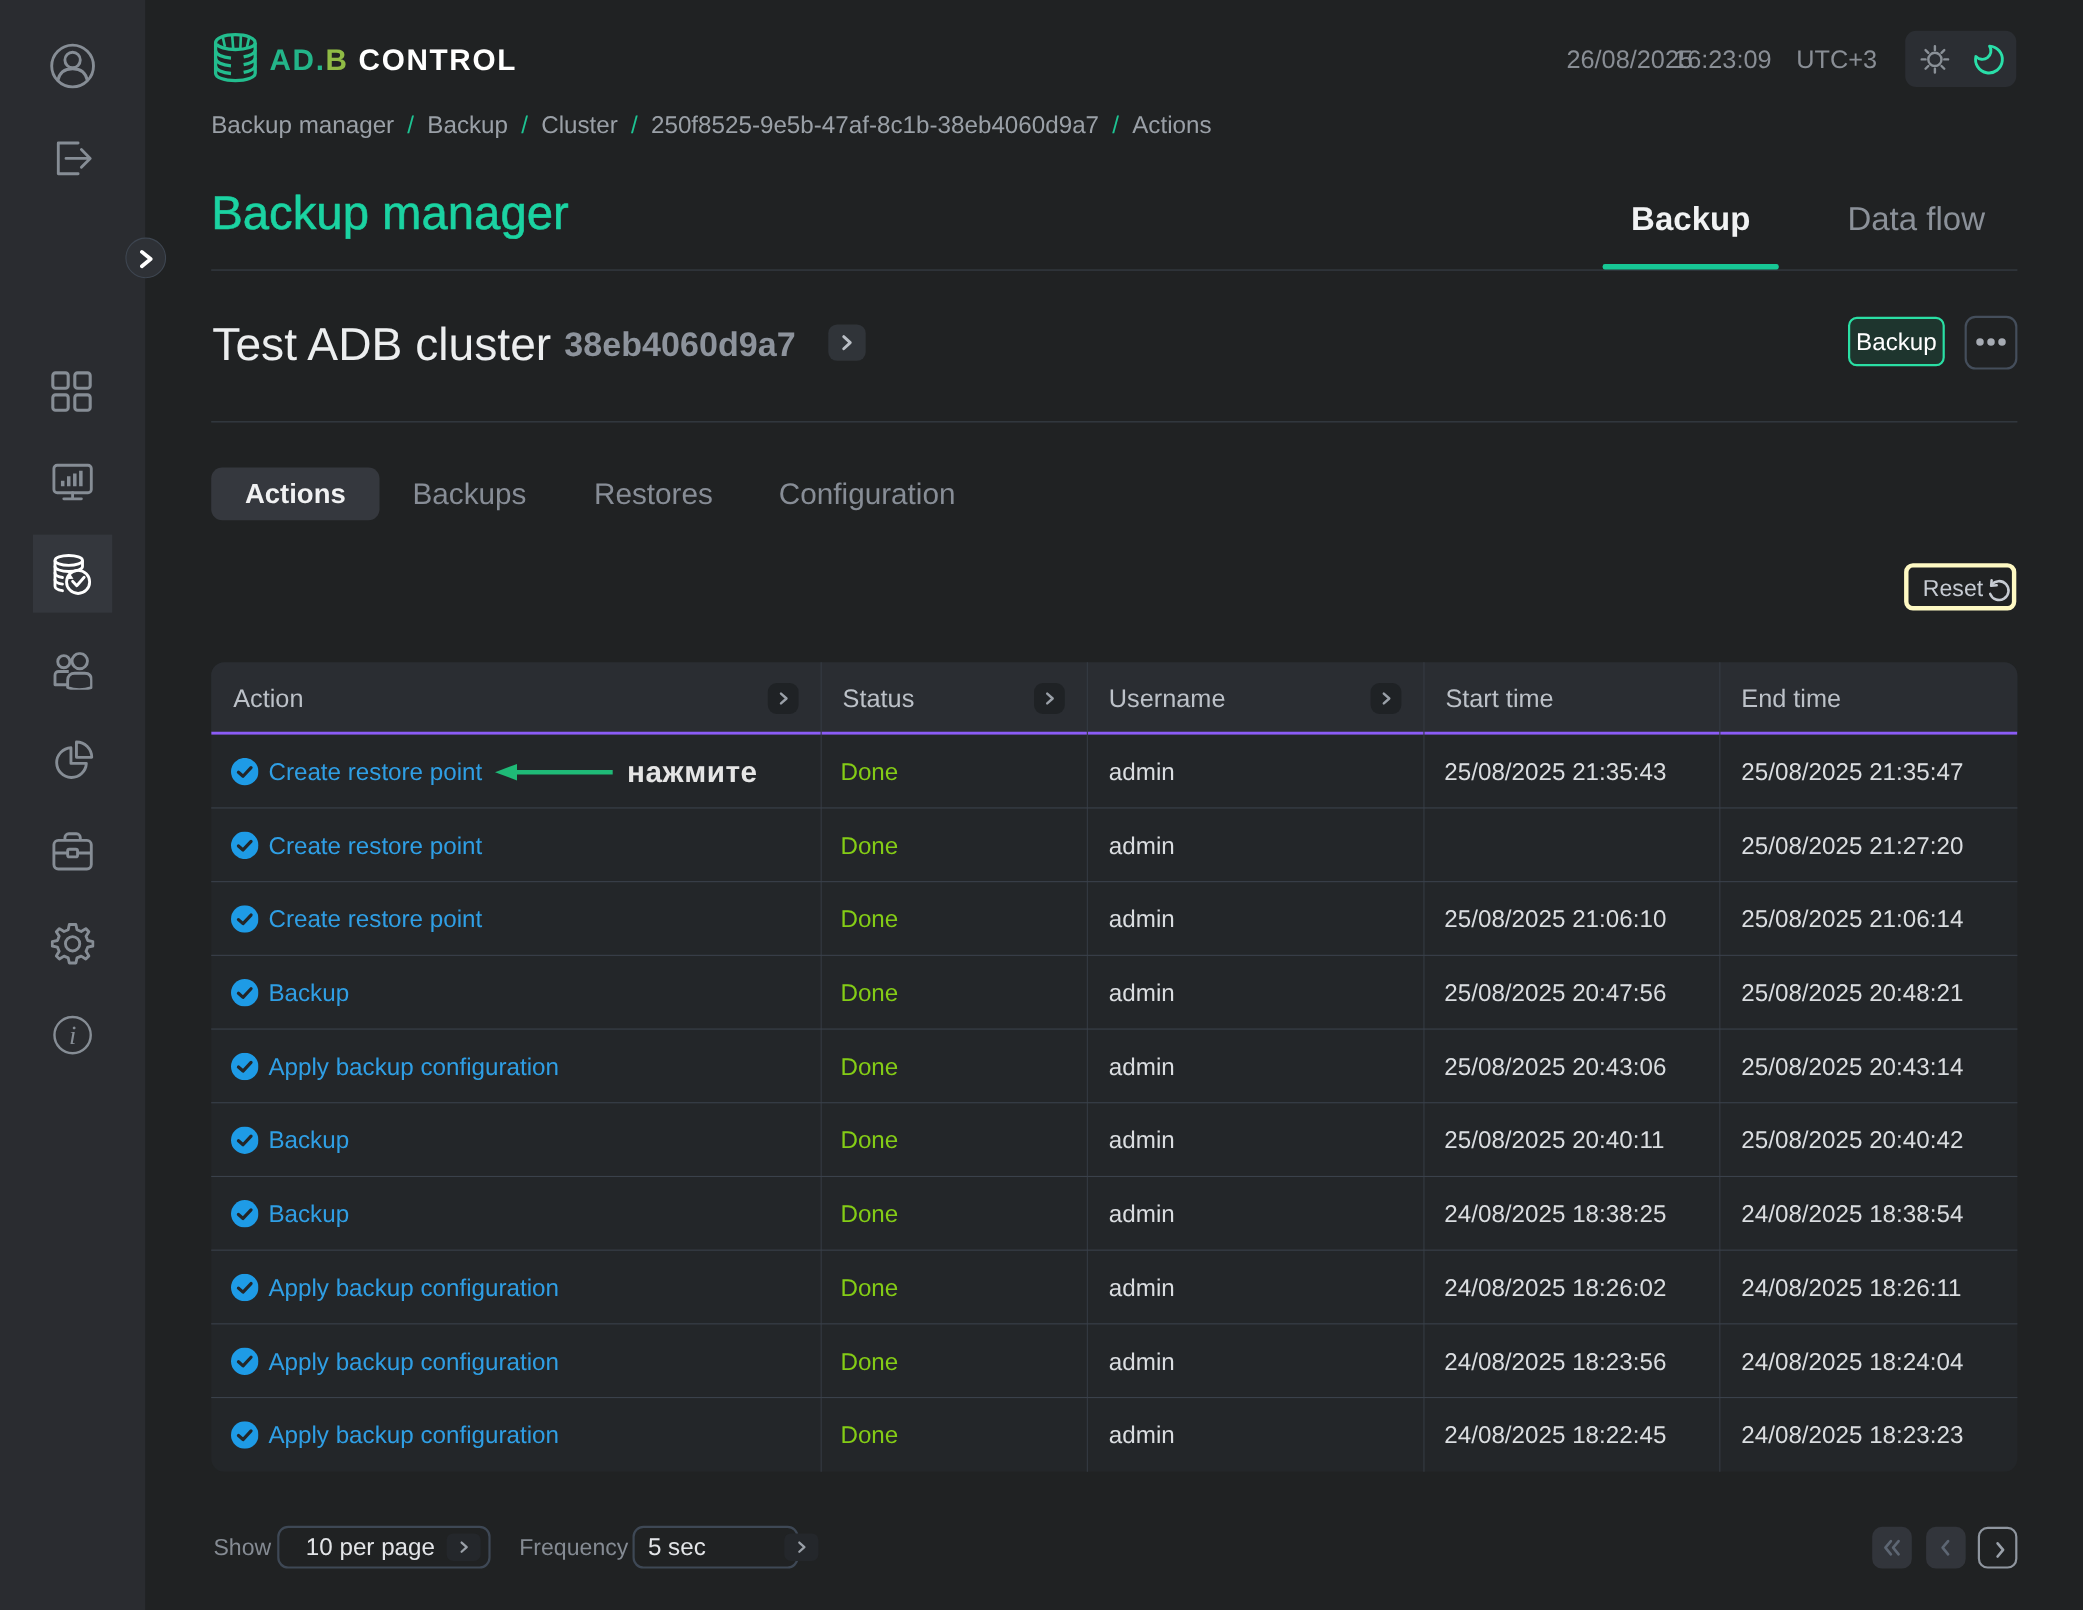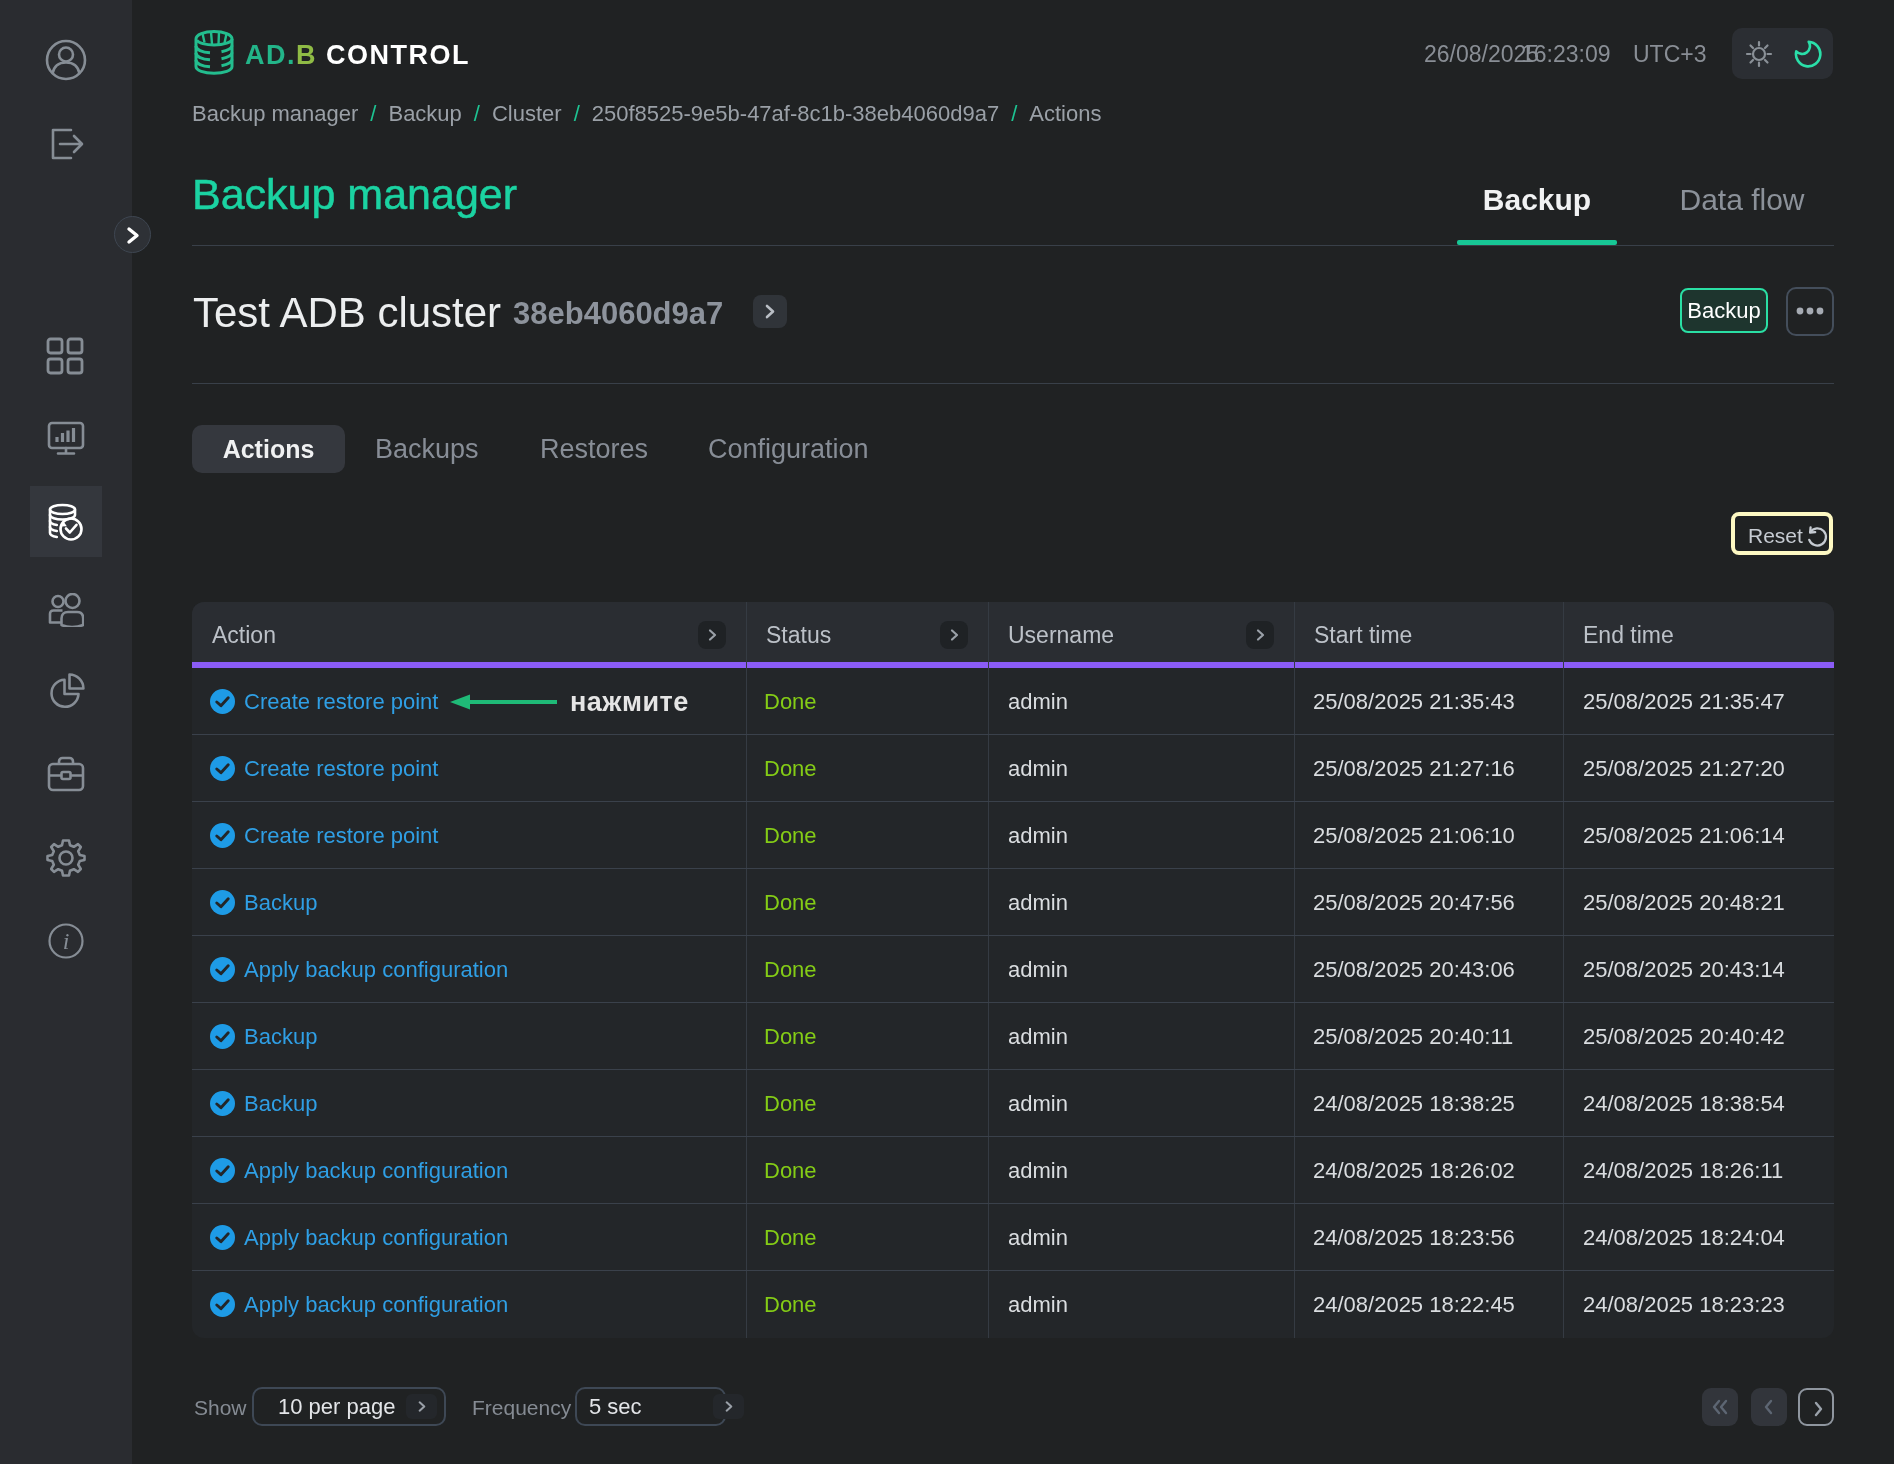--- a/index.html
+++ b/index.html
@@ -31,21 +31,21 @@
   #backupbtn { position:absolute; left:1680px; top:288px; width:88px; height:45px; border:2px solid #2adfa4; background:#1e352e; border-radius:8px; color:#fff; font-size:22px; font-weight:400; text-align:center; line-height:41px; }
   #dotsbtn { position:absolute; left:1786px; top:287px; width:48px; height:49px; border:2px solid #444e5b; border-radius:10px; }
   #div2 { position:absolute; left:192px; top:383px; width:1642px; height:1px; background:#394049; }
   
   #chip1 { position:absolute; left:192px; top:425px; width:153px; height:48px; background:#35383e; border-radius:10px; color:#f0f1f2; font-size:25px; font-weight:700; text-align:center; line-height:48px; }
   .chip { position:absolute; top:425px; height:48px; color:#878d96; font-size:27px; font-weight:400; line-height:48px; }
   
   #reset { position:absolute; left:1731px; top:512px; width:102px; height:43px; border:4px solid #fef9c3; border-radius:8px; color:#c6cbd2; font-size:21px; line-height:39px; padding-left:13px; }
   
   #table { position:absolute; left:192px; top:602px; width:1642px; height:736px; background:#232629; border-radius:12px; }
-  #thead { position:absolute; left:0; top:0; width:1642px; height:66px; background:#2a2d32; border-radius:12px 12px 0 0; border-bottom:6px solid #8b5cf6;text-decoration:underline; }
+  #thead { position:absolute; left:0; top:0; width:1642px; height:66px; background:#2a2d32; border-radius:12px 12px 0 0; border-bottom:3px solid #8b5cf6;text-decoration:underline; }
   .th { position:absolute; top:0; height:66px; line-height:66px; font-size:23px; font-weight:500; color:#bcc1c8; }
   .fbtn { position:absolute; top:19px; width:28px; height:28px; background:#1f2225; border-radius:8px; }
   .fbtn svg { position:absolute; left:7px; top:7px; }
   .colsep { position:absolute; top:0; width:1px; height:736px; background:#353b43; }
   .row { position:absolute; left:0; width:1642px; height:67px; border-bottom:1px solid #3a414b; }
   .check { position:absolute; left:18px; top:21px; width:25px; height:25px; }
   .link { position:absolute; left:52px; top:0; line-height:67px; font-size:22px; color:#2f9fe5; }
   .c2 { position:absolute; left:572px; top:0; line-height:67px; font-size:22px; color:#84cc16; }
   .c3 { position:absolute; left:816px; top:0; line-height:67px; font-size:22px; color:#dadde0; }
   .c4 { position:absolute; left:1121px; top:0; line-height:67px; font-size:22px; color:#dadde0; }
@@ -227,21 +227,20 @@
         <div class="c5">25/08/2025 21:35:47</div>
       </div>
     <div class="row" style="top:133px;">
         <svg class="check" viewBox="0 0 24 24">
           <circle cx="12" cy="12" r="12" fill="#1e9be6"></circle>
           <path d="M6.5 12.5 L10.5 16 L17.5 8.5" stroke="#232629" stroke-width="2.8" fill="none" stroke-linecap="round" stroke-linejoin="round"></path>
         </svg>
         <div class="link">Create restore point</div>
         <div class="c2">Done</div>
         <div class="c3">admin</div>
-        <div class="c4">25/08/2025 21:27:16</div>
         <div class="c5">25/08/2025 21:27:20</div>
       </div>
     <div class="row" style="top:200px;">
         <svg class="check" viewBox="0 0 24 24">
           <circle cx="12" cy="12" r="12" fill="#1e9be6"></circle>
           <path d="M6.5 12.5 L10.5 16 L17.5 8.5" stroke="#232629" stroke-width="2.8" fill="none" stroke-linecap="round" stroke-linejoin="round"></path>
         </svg>
         <div class="link">Create restore point</div>
         <div class="c2">Done</div>
         <div class="c3">admin</div>

